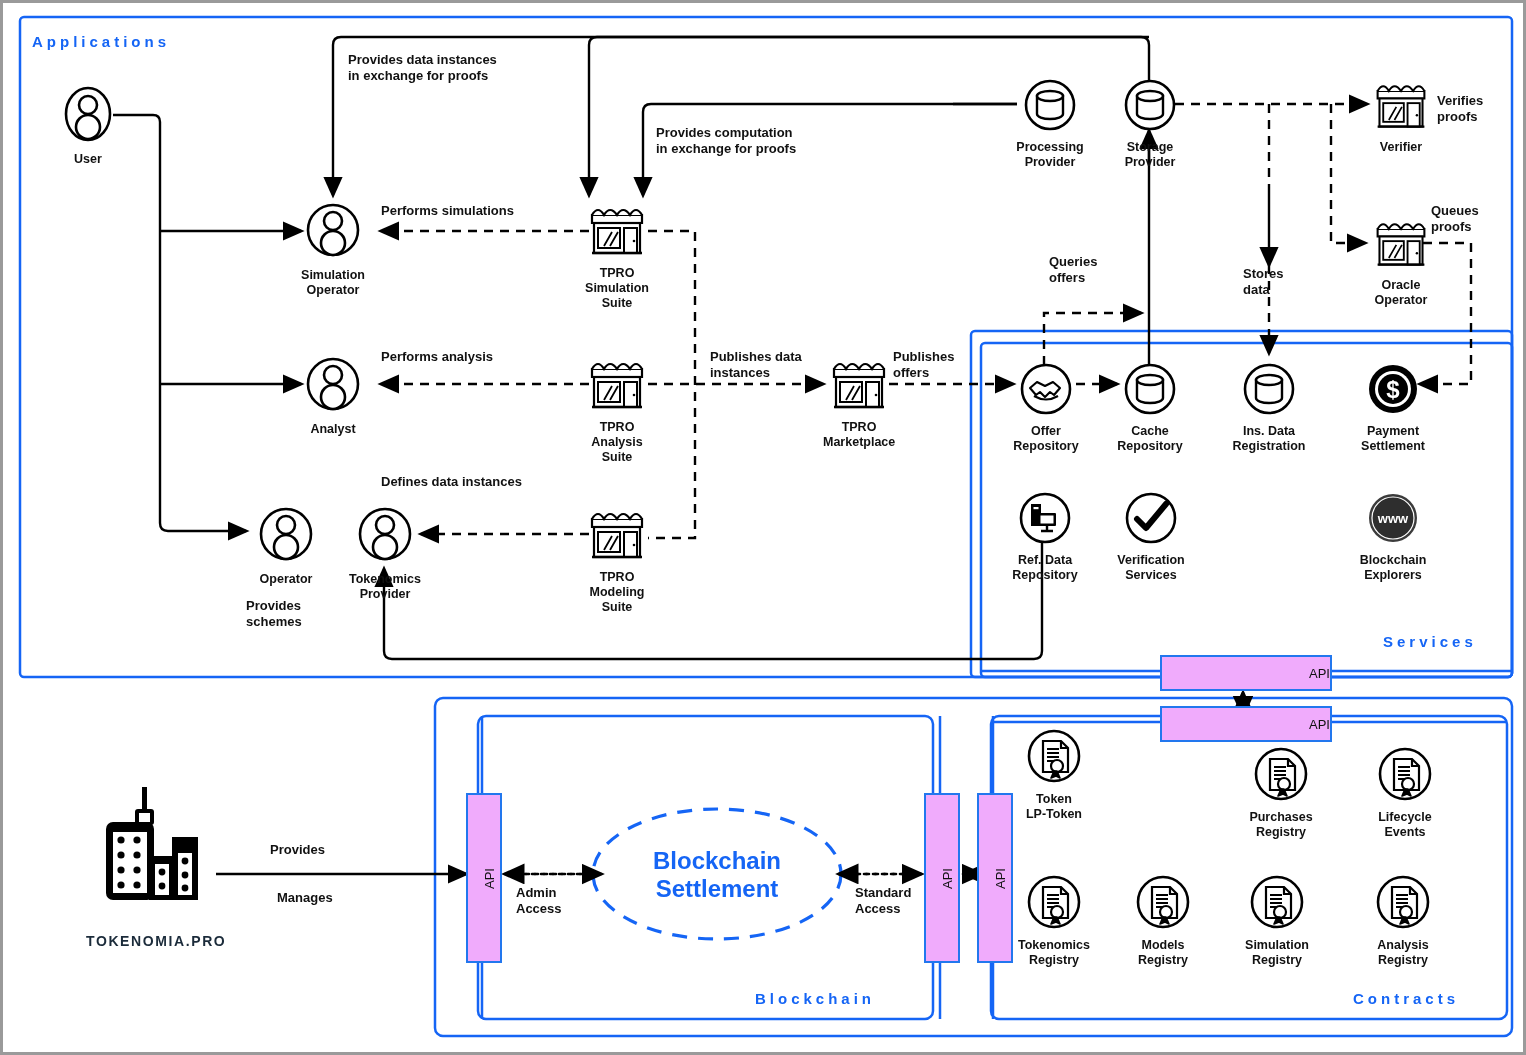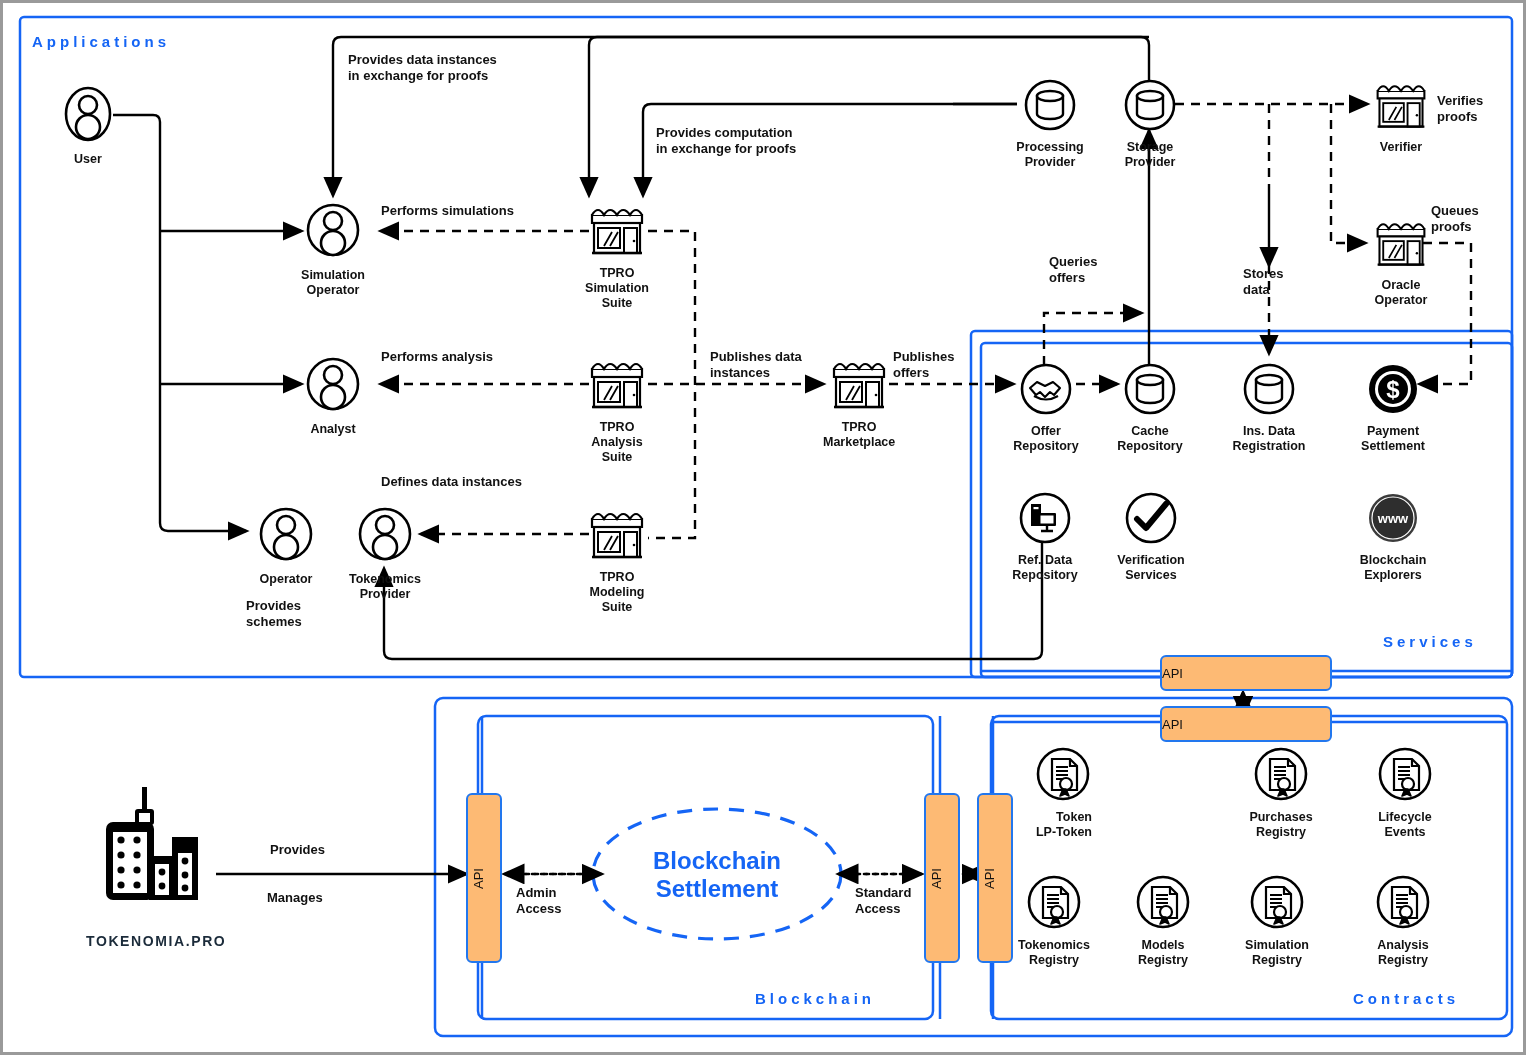--- a/index.html
+++ b/index.html
@@ -4,22 +4,22 @@
 <style>
   html,body{margin:0;padding:0;background:#ffffff;}
   body{font-family:"Liberation Sans",sans-serif;}
   #stage{position:relative;width:1526px;height:1055px;background:#ffffff;
          border:3px solid #9a9a9a;box-sizing:border-box;overflow:hidden;}
   svg.layer{position:absolute;left:0;top:0;width:1526px;height:1055px;}
   .node{position:absolute;text-align:center;}
   .node .cap{font-size:12.5px;font-weight:bold;color:#111;line-height:1.18;white-space:pre-line;margin-top:3px;}
   .edgelbl{position:absolute;font-size:13px;font-weight:bold;color:#111;line-height:1.2;white-space:pre-line;}
   .zonelbl{position:absolute;font-size:15px;font-weight:bold;color:#1565f5;letter-spacing:4px;}
-  .apibox{position:absolute;background:#fdba74;border:2px solid #2277ee;border-radius:6px;
-          display:flex;align-items:center;justify-content:flex-start;}
+  .apibox{position:absolute;background:#f0abfc;border:2px solid #2277ee;border-radius:0;
+          display:flex;align-items:center;justify-content:flex-end;}
   .apibox span{font-size:13px;color:#111;}
   .apibox.vert span{transform:rotate(-90deg);white-space:nowrap;}
   .bcsettle{position:absolute;display:flex;flex-direction:column;align-items:center;justify-content:center;
             color:#1565f5;font-size:24px;font-weight:bold;line-height:1.18;text-align:center;}
   .logolbl{position:absolute;font-size:14px;font-weight:bold;letter-spacing:1.6px;color:#1b2b3a;}
 </style>
 </head>
 <body>
 
 <div id="stage">
@@ -370,21 +370,21 @@
   <div class="node" style="left:1348px;top:487px;width:84px;">
     <svg width="56" height="56" viewBox="0 0 56 56">
       <circle cx="28" cy="28" r="24" fill="#3b3b3b"></circle>
       <circle cx="28" cy="28" r="21" fill="#2e2e2e" stroke="#fff" stroke-width="1.2"></circle>
       <text x="28" y="33" font-size="13" font-weight="bold" fill="#fff" text-anchor="middle" font-family="'Liberation Sans',sans-serif">www</text>
     </svg>
     <div class="cap">Blockchain
 Explorers</div>
   </div>
 
-  <div class="node" style="left:1013px;top:742px;width:76px;text-align:right;">
+  <div class="node" style="left:1013px;top:724px;width:76px;">
     <svg width="58" height="58" viewBox="0 0 58 58">
       <circle cx="29" cy="29" r="25" fill="#fff" stroke="#000" stroke-width="2.6"></circle>
       <path d="M18 14 h18 l7 7 v24 h-25z" fill="#fff" stroke="#000" stroke-width="2.2"></path>
       <path d="M36 14 v7 h7" fill="none" stroke="#000" stroke-width="2.2"></path>
       <path d="M22 22 h12 M22 26 h12 M22 30 h12 M22 34 h8" stroke="#000" stroke-width="1.8"></path>
       <circle cx="32" cy="39" r="6" fill="#fff" stroke="#000" stroke-width="2.2"></circle>
       <path d="M29 44 l-3 7 l5 -2 l4 2 l-3 -7z" fill="#000" stroke="#000" stroke-width="1.6" stroke-linejoin="round"></path>
     </svg>
     <div class="cap">Token
 LP-Token</div>
@@ -523,15 +523,15 @@
       <g fill="#000">
         <circle cx="93" cy="76" r="3.4"></circle>
           <circle cx="93" cy="90" r="3.4"></circle>
           <circle cx="93" cy="103" r="3.4"></circle>
       </g>
     </svg>
   </div>
   <div class="logolbl" style="left:83px;top:930px;">TOKENOMIA.PRO</div>
 
   <div class="edgelbl" style="left:267px;top:839px;">Provides</div>
-  <div class="edgelbl" style="left:250px;top:887px;padding-left:14px;">Manages</div>
+  <div class="edgelbl" style="left:260px;top:887px;padding-left:14px;">Manages</div>
 
 </div>
 
 </body></html>

